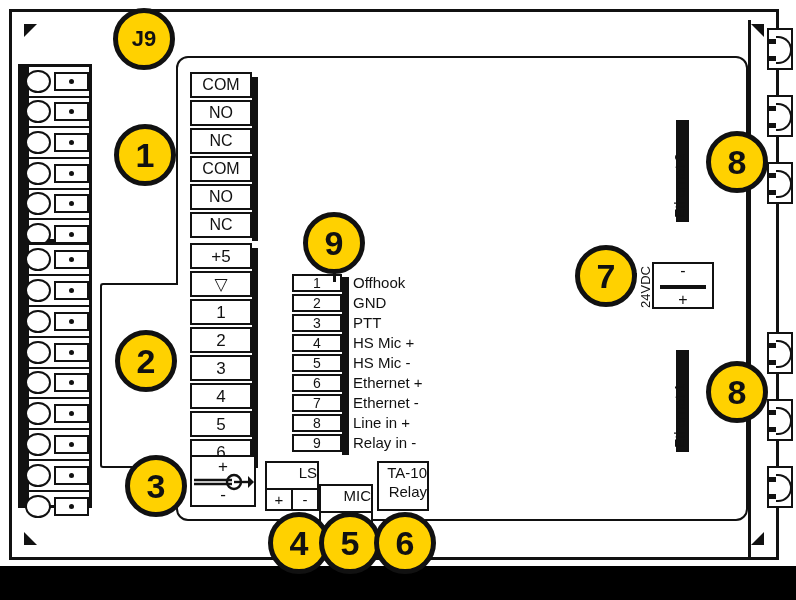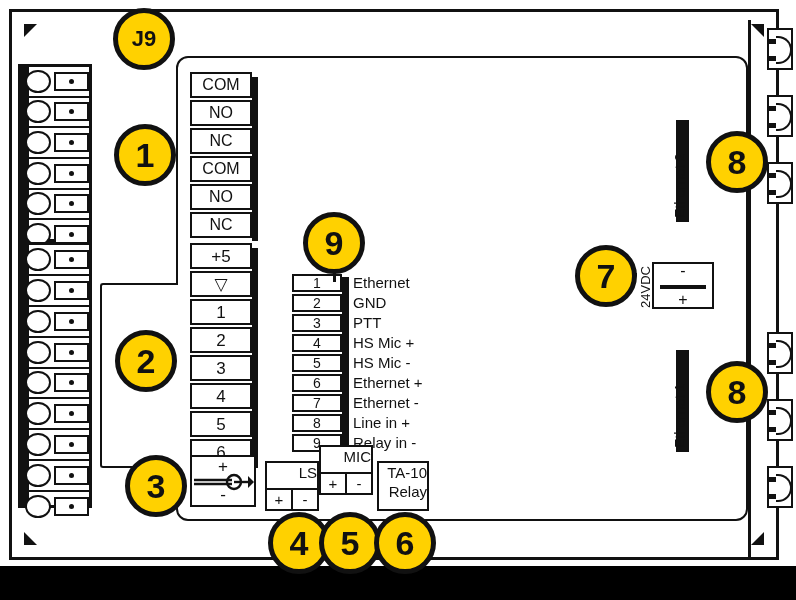--- a/index.html
+++ b/index.html
@@ -210,21 +210,21 @@
       <line x1="42" y1="10" x2="56" y2="10" stroke="#111" stroke-width="2.4"></line>
       <polygon points="56,4 62,10 56,16" fill="#111"></polygon>
     </svg>
     <div class="pl m">-</div>
   </div>
 
   <div class="pinlist" id="pin-header">
       <div class="shadow-col" style="left: 50px; top: 4px; width: 7px; height: 178px;"></div>
       <div class="pinrow">
         <div class="pinnum">1</div>
-        <div class="pinname">Ethernet</div>
+        <div class="pinname">Offhook</div>
       </div>
       <div class="pinrow">
         <div class="pinnum">2</div>
         <div class="pinname">GND</div>
       </div>
       <div class="pinrow">
         <div class="pinnum">3</div>
         <div class="pinname">PTT</div>
       </div>
       <div class="pinrow">
@@ -254,21 +254,21 @@
     </div>
 
   <div id="bottom-connectors">
       <div class="cbox" style="left: 265px; top: 461px; width: 54px; height: 50px;">
         <div class="ctitle">LS</div>
         <div class="cpins">
           <span>+</span>
           <span>-</span>
         </div>
       </div>
-      <div class="cbox" style="left: 319px; top: 445px; width: 54px; height: 50px;">
+      <div class="cbox" style="left: 319px; top: 484px; width: 54px; height: 50px;">
         <div class="ctitle">MIC</div>
         <div class="cpins">
           <span>+</span>
           <span>-</span>
         </div>
       </div>
       <div class="cbox" style="left: 377px; top: 461px; width: 52px; height: 50px;">
         <div class="ctitle">TA-10</div>
         <div class="ctitle">Relay</div>
       </div>

